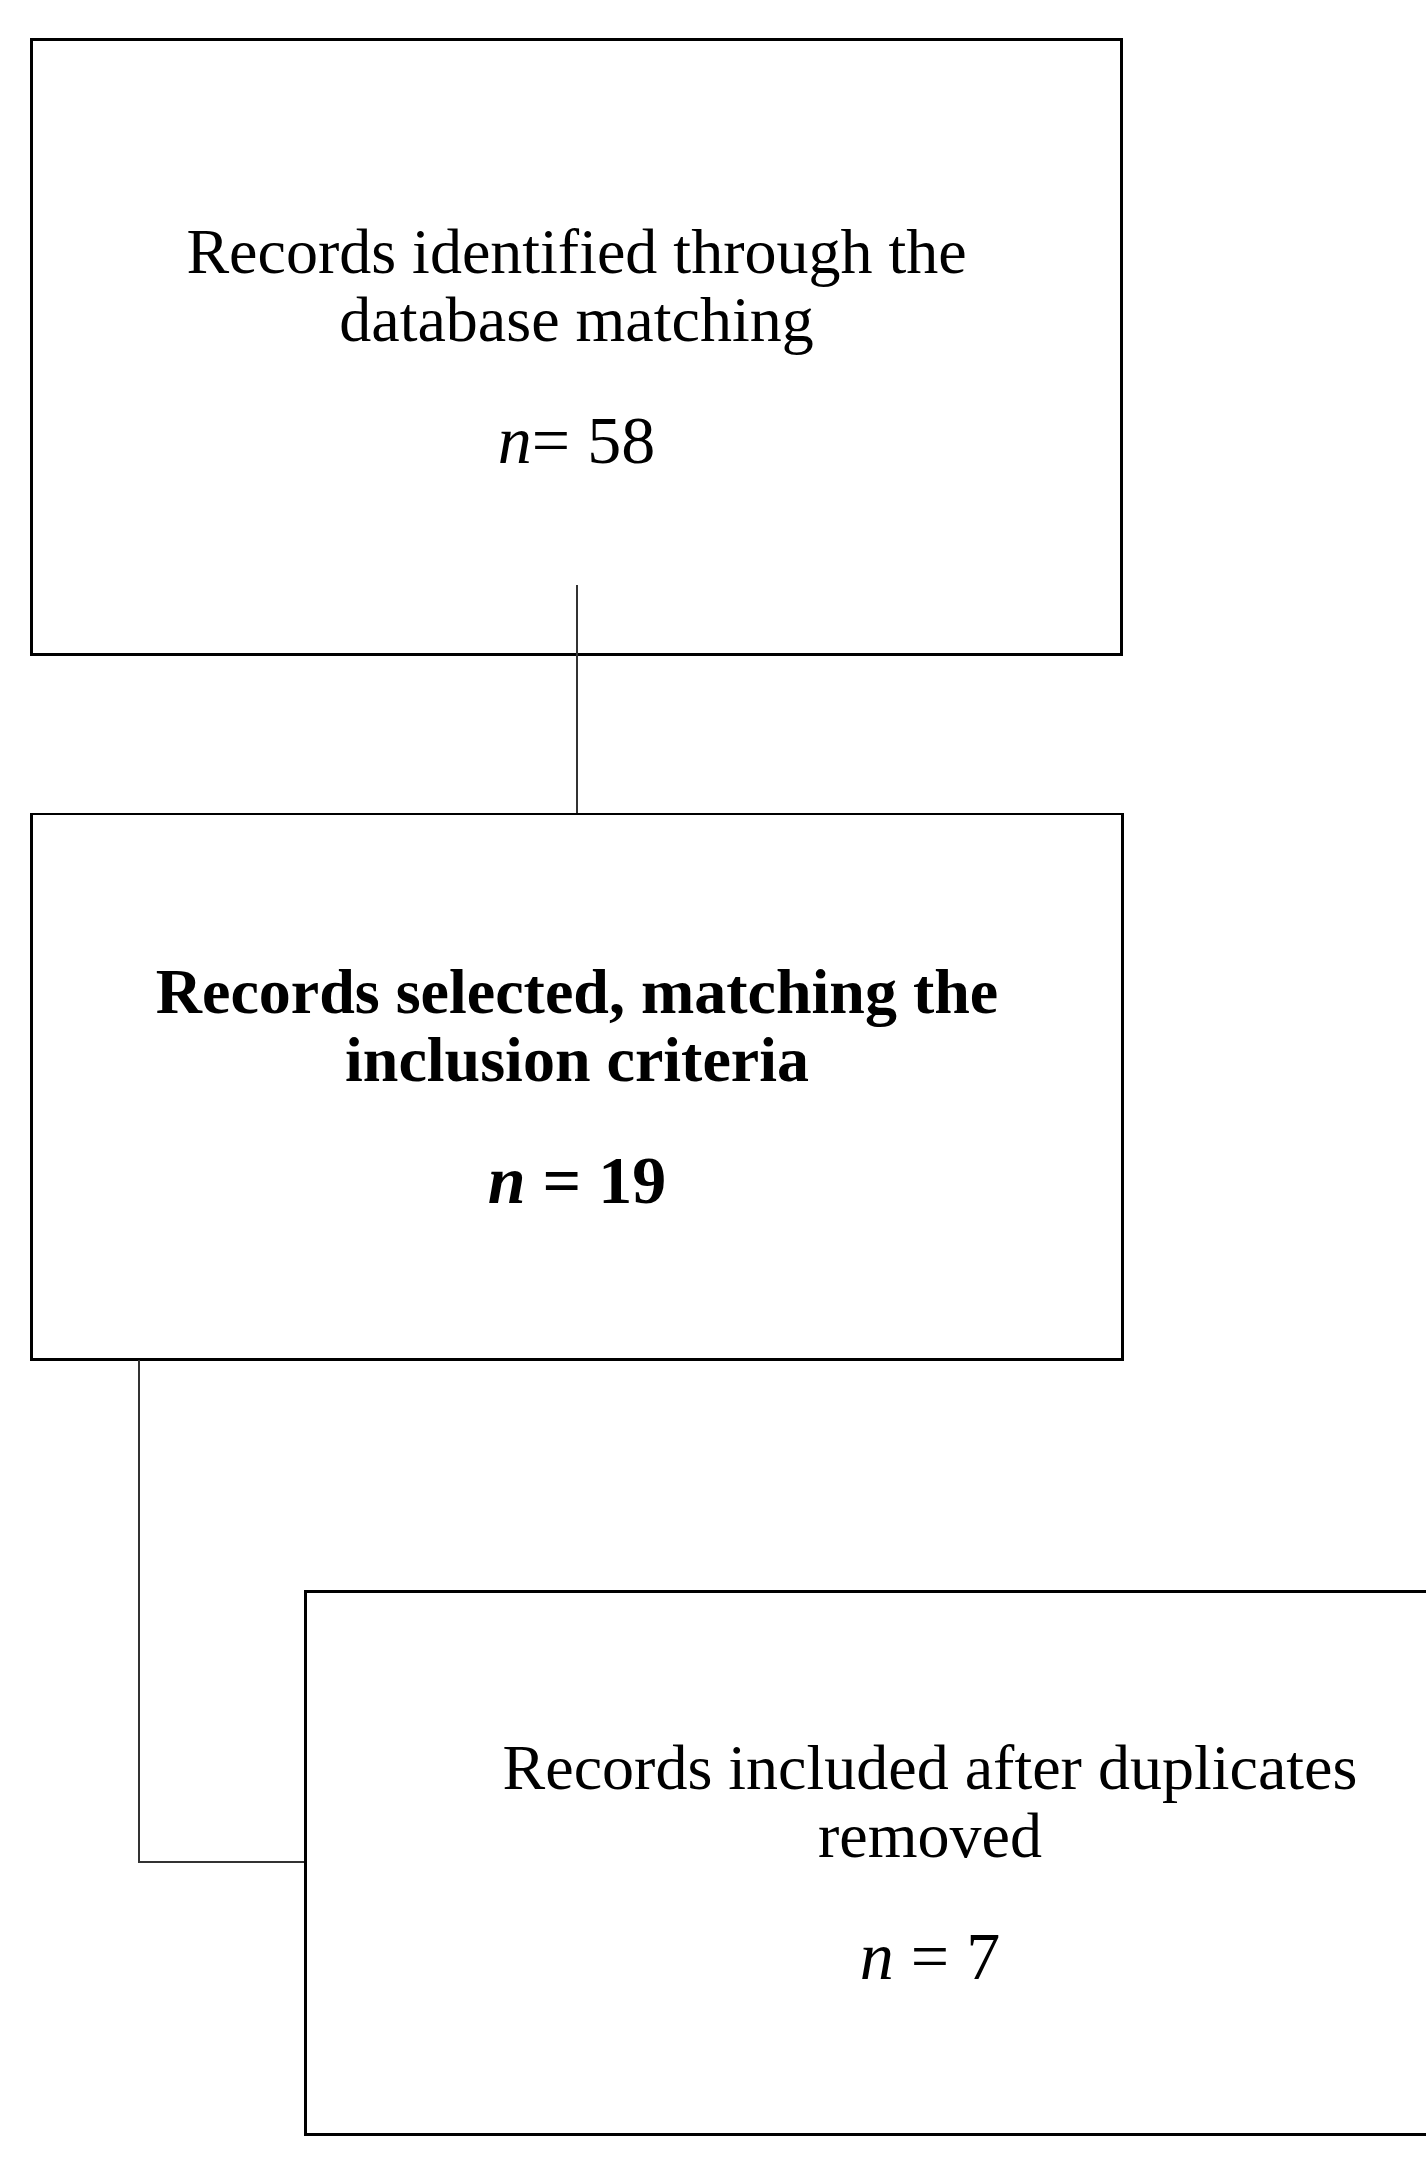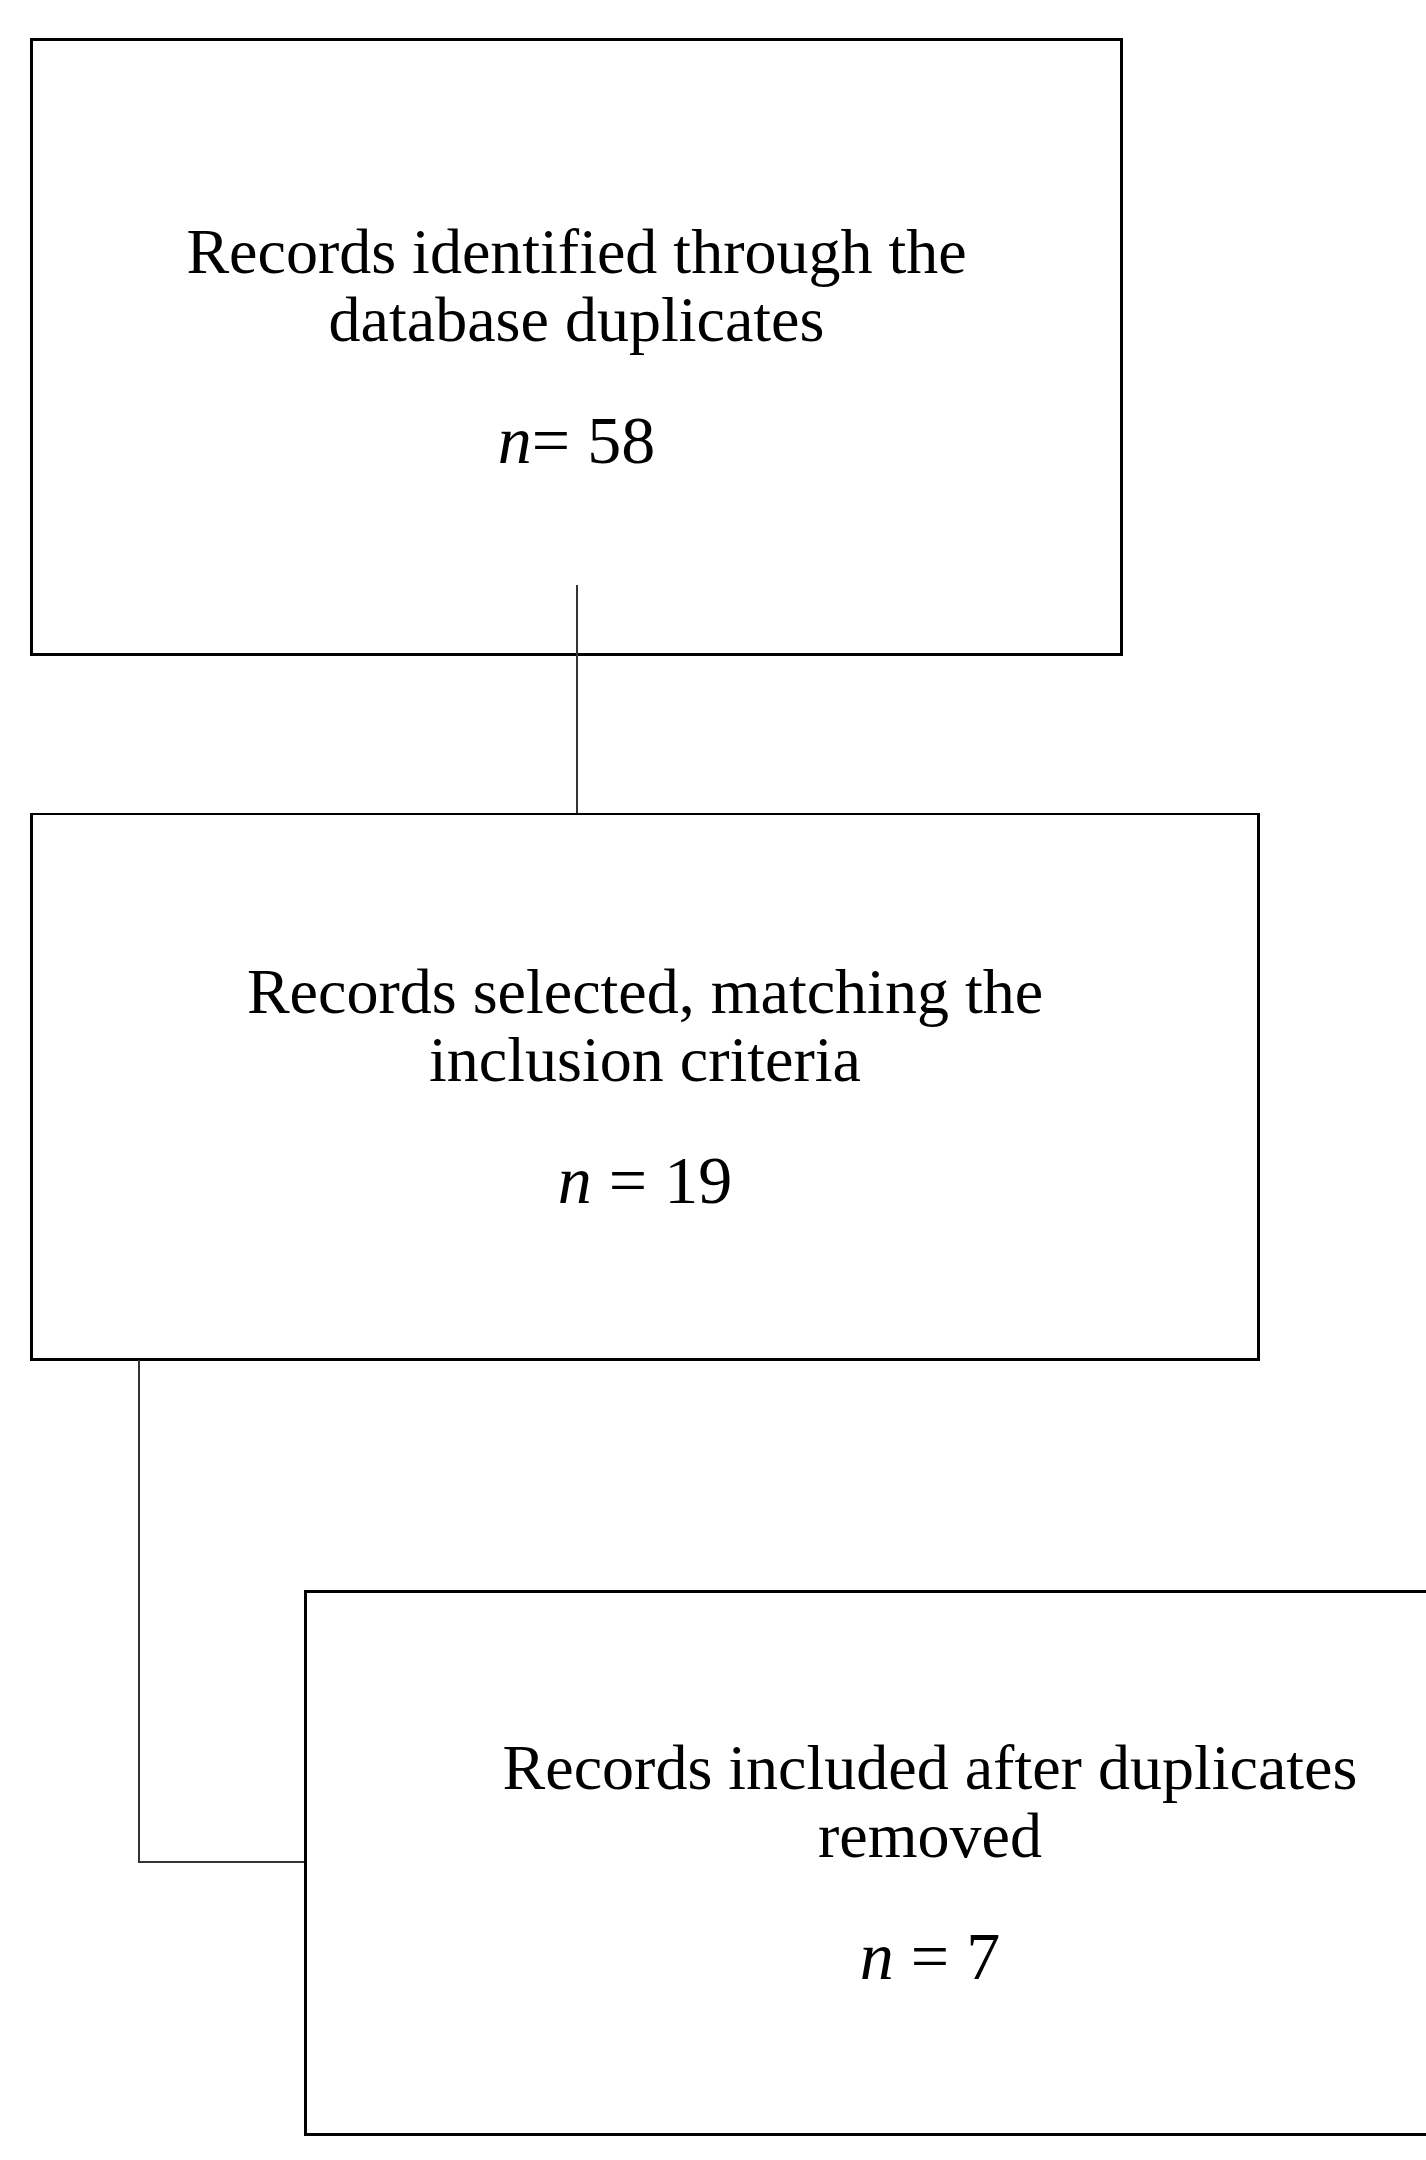--- a/index.html
+++ b/index.html
@@ -29,23 +29,24 @@
   }
   .box-identified {
     left: 30px;
     top: 38px;
     width: 1093px;
     height: 618px;
   }
   .box-selected {
     left: 30px;
     top: 813px;
-    width: 1230px;
+    width: 1094px;
     height: 548px;
     border-top-width: 2px;
+    font-weight: bold;
   }
   .box-included {
     left: 304px;
     top: 1590px;
     width: 1252px;
     height: 546px;
   }
   .box-title {
     font-size: 64px;
     line-height: 68px;
@@ -88,21 +89,21 @@
   }
 </style>
 </head>
 <body>
 
 <div class="canvas">
 
   <div class="flow-box box-identified">
     <div class="box-title">
       <div>Records identified through the</div>
-      <div>database duplicates</div>
+      <div>database matching</div>
     </div>
     <div class="box-count"><span class="count-n">n</span><span class="count-rest">= 58</span></div>
   </div>
 
   <div class="connector conn-top-middle"></div>
 
   <div class="flow-box box-selected">
     <div class="box-title">
       <div>Records selected, matching the</div>
       <div>inclusion criteria</div>

